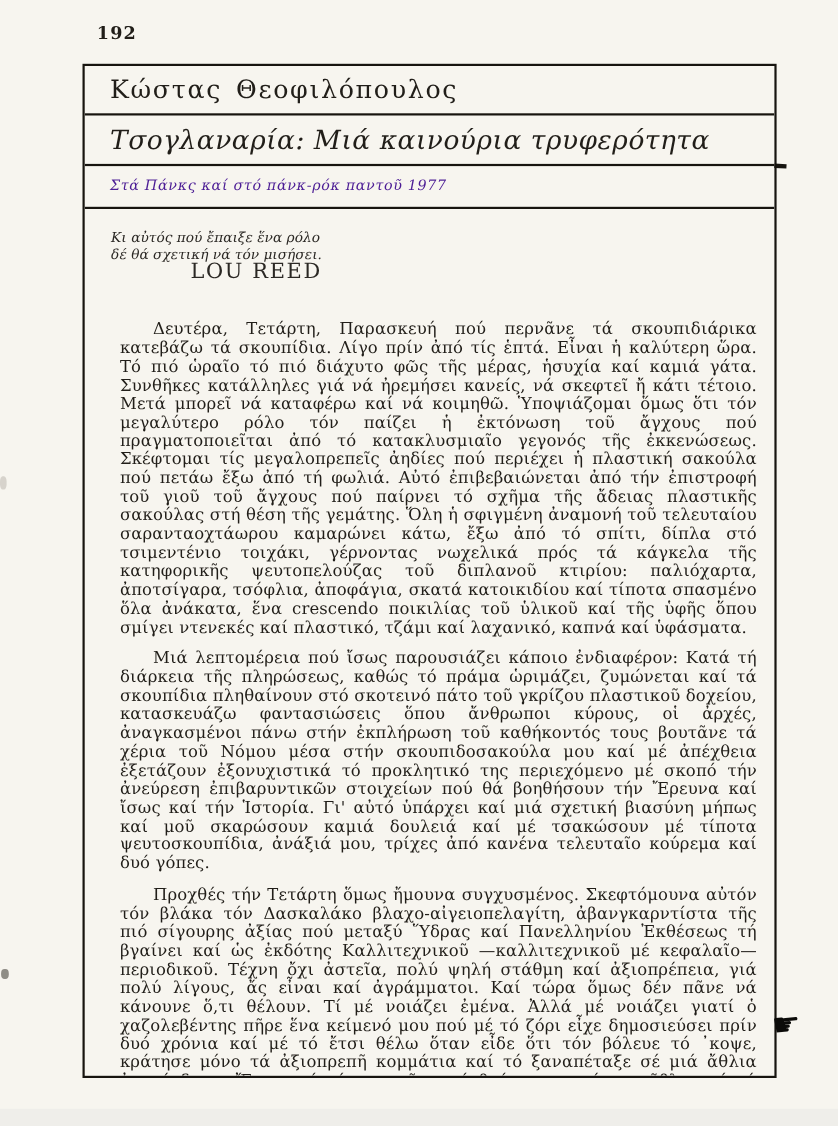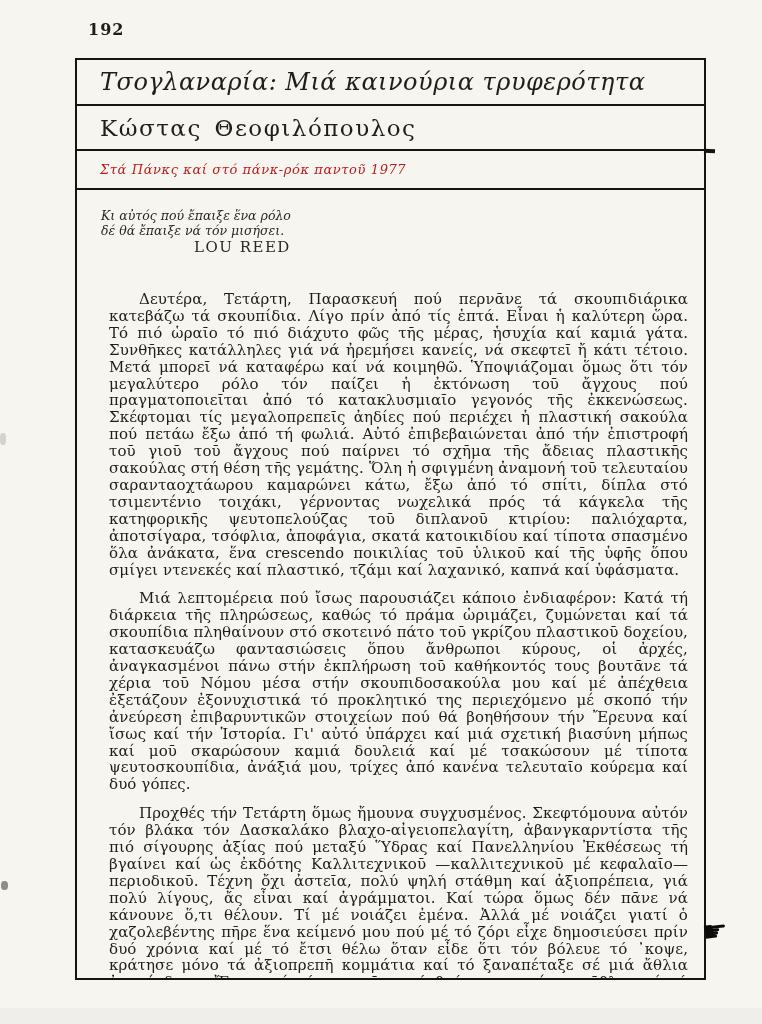--- a/index.html
+++ b/index.html
@@ -28,39 +28,39 @@
     overflow:hidden;
   }
   .band{
     border-bottom:2px solid #17140f;
     display:flex;align-items:center;
     padding-left:23px;
     box-sizing:border-box;
   }
   .author-band{height:45px;font-size:23px;letter-spacing:1.5px;word-spacing:4px;}
   .title-band{height:46px;font-style:italic;font-size:24px;letter-spacing:0.5px;}
-  .subtitle-band{height:39px;font-style:italic;font-size:13px;letter-spacing:0.6px;color:#b91c1c;}
+  .subtitle-band{height:39px;font-style:italic;font-size:13px;letter-spacing:0.6px;color:#4c1d95;}
   .body-area{
     padding:16px 4px 0 20px;
     box-sizing:border-box;
     height:788px;
     overflow:hidden;
   }
   .epigraph{
     margin:2px 0 24px 4px;
     font-style:italic;
     font-size:12.5px;
     line-height:15px;
     color:#2b2824;
     display:inline-block;
   }
   .epigraph .attribution{
     font-style:normal;
     text-align:right;
-    font-size:15px;
+    font-size:19px;
     letter-spacing:1.5px;
     margin-top:2px;
   }
   .body-area p{
     margin:12px;
     text-indent:30px;
     text-align:justify;
     font-size:15px;
     line-height:16.9px;
     letter-spacing:0.1px;
@@ -82,37 +82,37 @@
 </style>
 </head>
 <body>
 
 <div class="page">
 
   <div class="page-number">192</div>
 
   <div class="article-box">
 
+    <div class="band author-band">
+      <span>Κώστας Θεοφιλόπουλος</span>
+    </div>
+
     <div class="band title-band">
       <span>Τσογλαναρία: Μιά καινούρια τρυφερότητα</span>
-    </div>
-
-    <div class="band author-band">
-      <span>Κώστας Θεοφιλόπουλος</span>
     </div>
 
     <div class="band subtitle-band">
       <span>Στά Πάνκς καί στό πάνκ-ρόκ παντοῦ 1977</span>
     </div>
 
     <div class="body-area">
 
       <div class="epigraph">
         <div>Κι αὐτός πού ἔπαιξε ἕνα ρόλο</div>
-        <div>δέ θά ἔπαιξε νά τόν μισήσει.</div>
+        <div>δέ θά σχετική νά τόν μισήσει.</div>
         <div class="attribution">LOU REED</div>
       </div>
 
       <p>Δευτέρα, Τετάρτη, Παρασκευή πού περνᾶνε τά σκουπιδιάρικα κατεβάζω τά σκουπίδια. Λίγο πρίν ἀπό τίς ἑπτά. Εἶναι ἡ καλύτερη ὥρα. Τό πιό ὡραῖο τό πιό διάχυτο φῶς τῆς μέρας, ἡσυχία καί καμιά γάτα. Συνθῆκες κατάλληλες γιά νά ἠρεμήσει κανείς, νά σκεφτεῖ ἤ κάτι τέτοιο. Μετά μπορεῖ νά καταφέρω καί νά κοιμηθῶ. Ὑποψιάζομαι ὅμως ὅτι τόν μεγαλύτερο ρόλο τόν παίζει ἡ ἐκτόνωση τοῦ ἄγχους πού πραγματοποιεῖται ἀπό τό κατακλυσμιαῖο γεγονός τῆς ἐκκενώσεως. Σκέφτομαι τίς μεγαλοπρεπεῖς ἀηδίες πού περιέχει ἡ πλαστική σακούλα πού πετάω ἔξω ἀπό τή φωλιά. Αὐτό ἐπιβεβαιώνεται ἀπό τήν ἐπιστροφή τοῦ γιοῦ τοῦ ἄγχους πού παίρνει τό σχῆμα τῆς ἄδειας πλαστικῆς σακούλας στή θέση τῆς γεμάτης. Ὅλη ἡ σφιγμένη ἀναμονή τοῦ τελευταίου σαρανταοχτάωρου καμαρώνει κάτω, ἔξω ἀπό τό σπίτι, δίπλα στό τσιμεντένιο τοιχάκι, γέρνοντας νωχελικά πρός τά κάγκελα τῆς κατηφορικῆς ψευτοπελούζας τοῦ διπλανοῦ κτιρίου: παλιόχαρτα, ἀποτσίγαρα, τσόφλια, ἀποφάγια, σκατά κατοικιδίου καί τίποτα σπασμένο ὅλα ἀνάκατα, ἕνα crescendo ποικιλίας τοῦ ὑλικοῦ καί τῆς ὑφῆς ὅπου σμίγει ντενεκές καί πλαστικό, τζάμι καί λαχανικό, καπνά καί ὑφάσματα.</p>
       <p>Μιά λεπτομέρεια πού ἴσως παρουσιάζει κάποιο ἐνδιαφέρον: Κατά τή διάρκεια τῆς πληρώσεως, καθώς τό πράμα ὡριμάζει, ζυμώνεται καί τά σκουπίδια πληθαίνουν στό σκοτεινό πάτο τοῦ γκρίζου πλαστικοῦ δοχείου, κατασκευάζω φαντασιώσεις ὅπου ἄνθρωποι κύρους, οἱ ἀρχές, ἀναγκασμένοι πάνω στήν ἐκπλήρωση τοῦ καθήκοντός τους βουτᾶνε τά χέρια τοῦ Νόμου μέσα στήν σκουπιδοσακούλα μου καί μέ ἀπέχθεια ἐξετάζουν ἐξονυχιστικά τό προκλητικό της περιεχόμενο μέ σκοπό τήν ἀνεύρεση ἐπιβαρυντικῶν στοιχείων πού θά βοηθήσουν τήν Ἔρευνα καί ἴσως καί τήν Ἱστορία. Γι' αὐτό ὑπάρχει καί μιά σχετική βιασύνη μήπως καί μοῦ σκαρώσουν καμιά δουλειά καί μέ τσακώσουν μέ τίποτα ψευτοσκουπίδια, ἀνάξιά μου, τρίχες ἀπό κανένα τελευταῖο κούρεμα καί δυό γόπες.</p>
       <p>Προχθές τήν Τετάρτη ὅμως ἤμουνα συγχυσμένος. Σκεφτόμουνα αὐτόν τόν βλάκα τόν Δασκαλάκο βλαχο-αἰγειοπελαγίτη, ἀβανγκαρντίστα τῆς πιό σίγουρης ἀξίας πού μεταξύ Ὕδρας καί Πανελληνίου Ἐκθέσεως τή βγαίνει καί ὡς ἐκδότης Καλλιτεχνικοῦ —καλλιτεχνικοῦ μέ κεφαλαῖο— περιοδικοῦ. Τέχνη ὄχι ἀστεῖα, πολύ ψηλή στάθμη καί ἀξιοπρέπεια, γιά πολύ λίγους, ἄς εἶναι καί ἀγράμματοι. Καί τώρα ὅμως δέν πᾶνε νά κάνουνε ὅ,τι θέλουν. Τί μέ νοιάζει ἐμένα. Ἀλλά μέ νοιάζει γιατί ὁ χαζολεβέντης πῆρε ἕνα κείμενό μου πού μέ τό ζόρι εἶχε δημοσιεύσει πρίν δυό χρόνια καί μέ τό ἔτσι θέλω ὅταν εἶδε ὅτι τόν βόλευε τό ᾽κοψε, κράτησε μόνο τά ἀξιοπρεπῆ κομμάτια καί τό ξαναπέταξε σέ μιά ἄθλια ἐπανέκδοση. Ἔτσι καί νά μποροῦσα νά βούταγα κανένα τοῦβλο καί νά τοῦ κατέβαζα τή βιτρίνα τοῦ παλιομάγαζου—καλλιτεχνικοῦ κέντρου ἀπ' ὅπου καθησυχάζει καί αὐτοναρκώνεται μέσα στή σοβαροφανῆ ρουτίνα τῆς Ποιότητας καί τοῦ Ἐγκύρου. Ἔτσι μόνο καί μόνο γιά τό θόρυβο ἀπό τά τζάμια πού θά φτερουγίζουν ἀλληλούια.</p>
 
     </div>
   </div>
 

